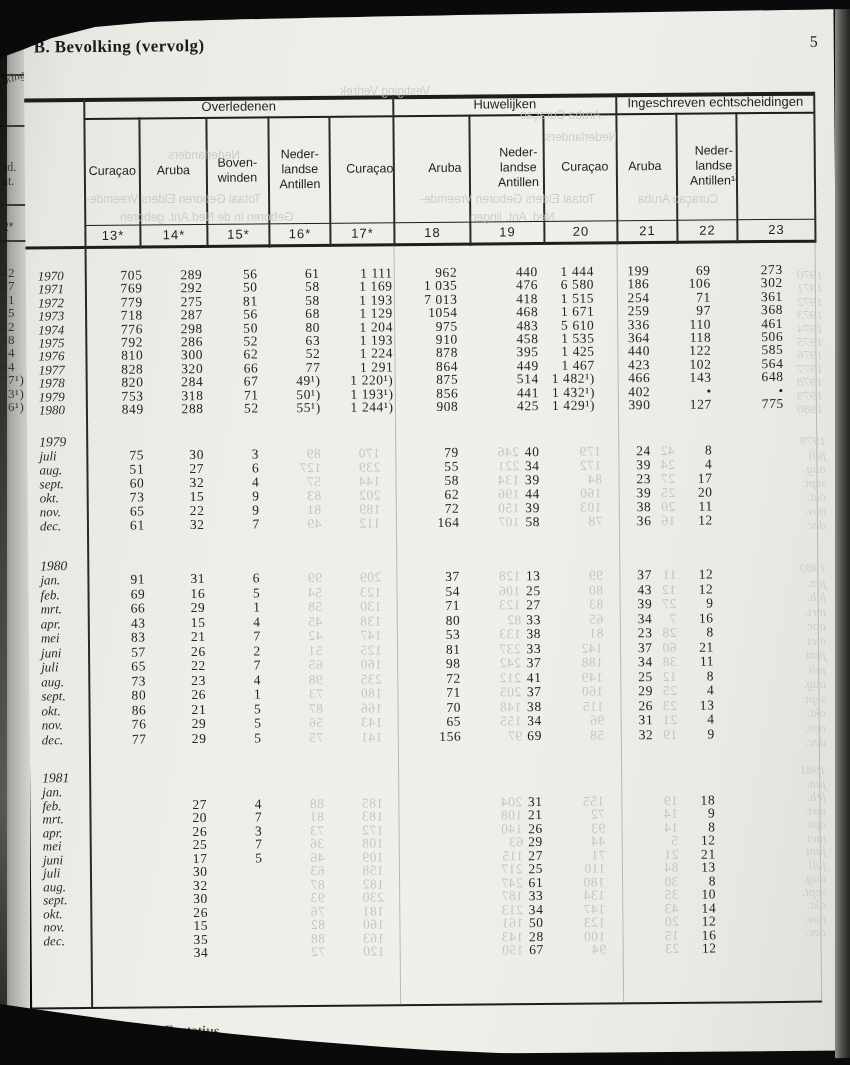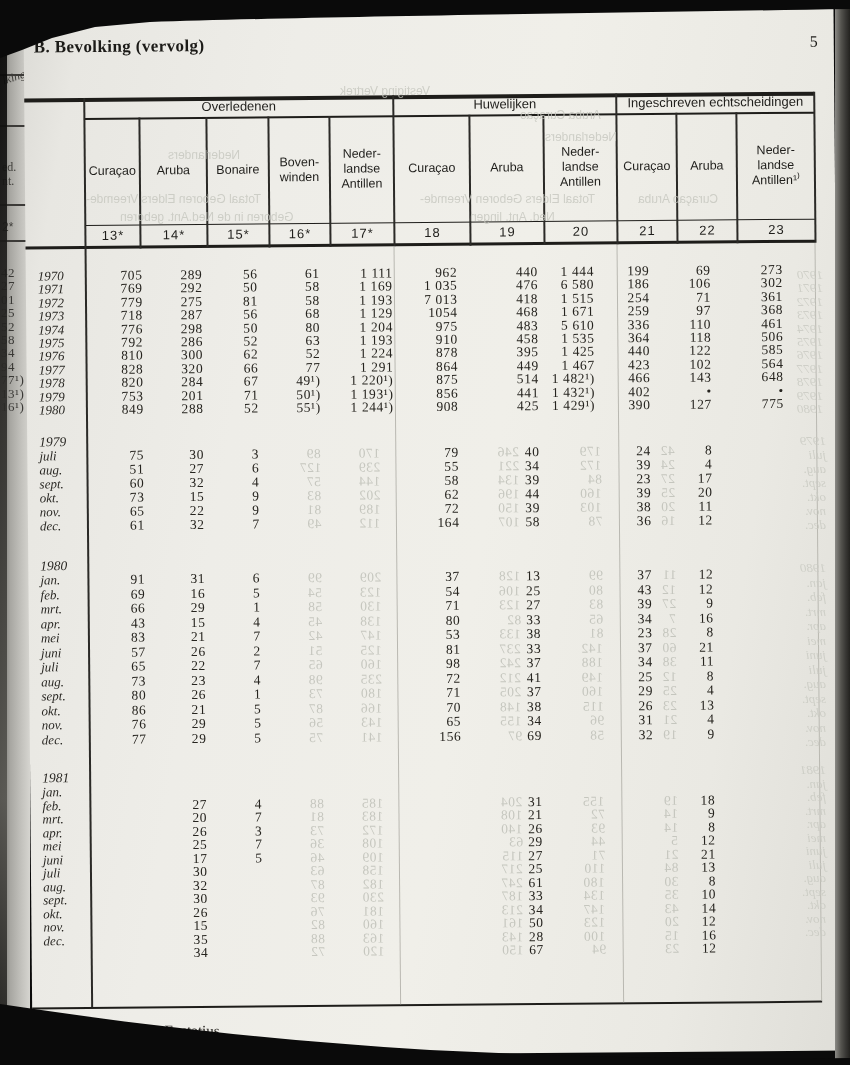--- a/index.html
+++ b/index.html
@@ -89,21 +89,20 @@
           <div class="grow">
             <div style="width: 60px;"></div>
             <div class="gcell" style="width: 309px;">Overledenen</div>
             <div class="gcell" style="width: 223px;">Huwelijken</div>
             <div class="gcell" style="width: 198px;">Ingeschreven echtscheidingen</div>
           </div>
           <div class="shrow">
             <div style="width: 60px;"></div>
             <div class="shcell" style="width: 55px;">Curaçao</div>
             <div class="shcell" style="width: 67px;">Aruba</div>
-            <div class="shcell" style="width: 62px;">Bonaire</div>
             <div class="shcell" style="width: 61px;">Boven-
 winden</div>
             <div class="shcell" style="width: 64px;">Neder-
 landse
 Antillen</div>
             <div class="shcell" style="width: 76px;">Curaçao</div>
             <div class="shcell" style="width: 74px;">Aruba</div>
             <div class="shcell" style="width: 73px;">Neder-
 landse
 Antillen</div>
@@ -268,21 +267,21 @@
               <div class="cell" style="width: 76px; line-height: 13.4px; padding-right: 18px; box-sizing: border-box;"><span>875</span></div>
               <div class="cell" style="width: 74px; line-height: 13.4px; padding-right: 10px; box-sizing: border-box;"><span>514</span></div>
               <div class="cell" style="width: 73px; line-height: 13.4px; padding-right: 26px; box-sizing: border-box;"><span>1 482¹)</span></div>
               <div class="cell" style="width: 60px; line-height: 13.4px; padding-right: 30px; box-sizing: border-box;"><span>466</span></div>
               <div class="cell" style="width: 60px; line-height: 13.4px; padding-right: 28px; box-sizing: border-box;"><span>143</span></div>
               <div class="cell" style="width: 78px; line-height: 13.4px; padding-right: 33px; box-sizing: border-box;"><span>648</span></div>
             </div>
             <div class="trow" style="height: 13.4px;">
               <div class="rlabel" style="width: 60px; line-height: 13.4px;">1979</div>
               <div class="cell" style="width: 55px; line-height: 13.4px; padding-right: 8px; box-sizing: border-box;"><span>753</span></div>
-              <div class="cell" style="width: 67px; line-height: 13.4px; padding-right: 14px; box-sizing: border-box;"><span>201</span></div>
+              <div class="cell" style="width: 67px; line-height: 13.4px; padding-right: 14px; box-sizing: border-box;"><span>318</span></div>
               <div class="cell" style="width: 62px; line-height: 13.4px; padding-right: 20px; box-sizing: border-box;"><span>71</span></div>
               <div class="cell" style="width: 61px; line-height: 13.4px; padding-right: 18px; box-sizing: border-box;"><span>50¹)</span></div>
               <div class="cell" style="width: 64px; line-height: 13.4px; padding-right: 8px; box-sizing: border-box;"><span>1 193¹)</span></div>
               <div class="cell" style="width: 76px; line-height: 13.4px; padding-right: 18px; box-sizing: border-box;"><span>856</span></div>
               <div class="cell" style="width: 74px; line-height: 13.4px; padding-right: 10px; box-sizing: border-box;"><span>441</span></div>
               <div class="cell" style="width: 73px; line-height: 13.4px; padding-right: 26px; box-sizing: border-box;"><span>1 432¹)</span></div>
               <div class="cell" style="width: 60px; line-height: 13.4px; padding-right: 30px; box-sizing: border-box;"><span>402</span></div>
               <div class="cell" style="width: 60px; line-height: 13.4px; padding-right: 28px; box-sizing: border-box;"><span>•</span></div>
               <div class="cell" style="width: 78px; line-height: 13.4px; padding-right: 33px; box-sizing: border-box;"><span>•</span></div>
             </div>

